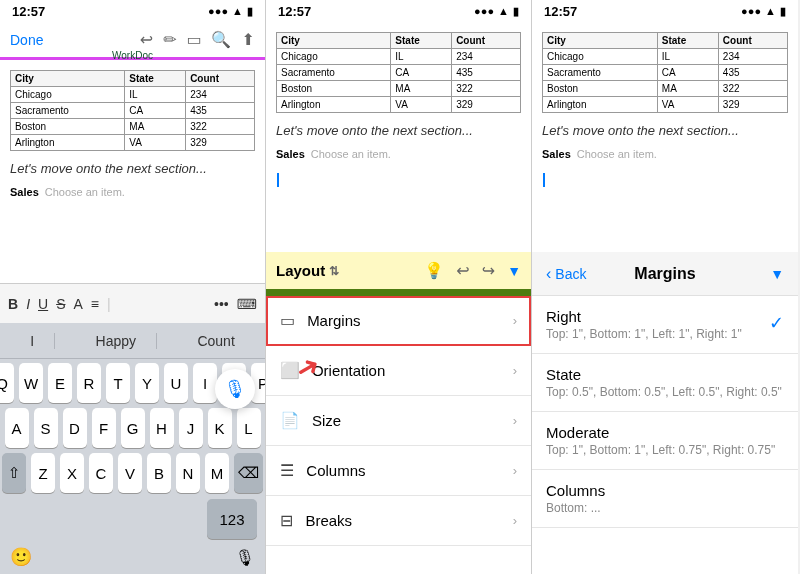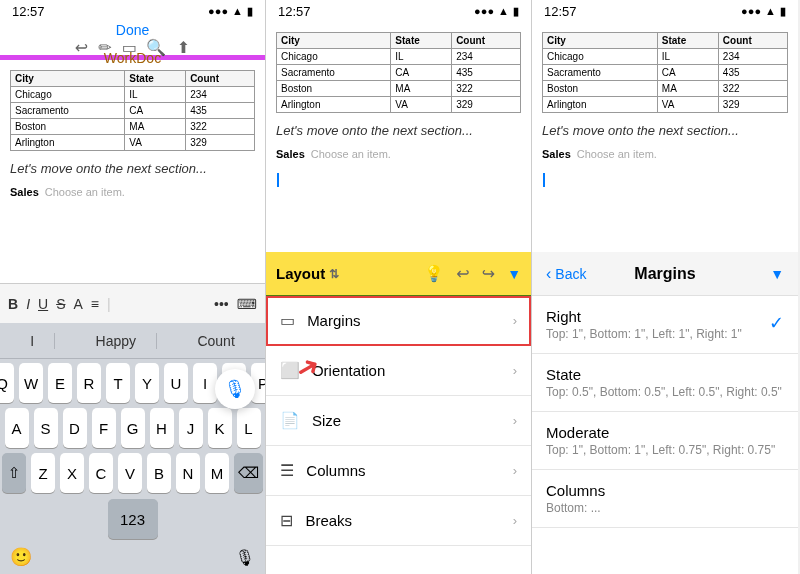--- a/index.html
+++ b/index.html
@@ -26,35 +26,34 @@
     
     .status-bar {
       height: 22px;
       display: flex;
       align-items: center;
       justify-content: space-between;
       padding: 0 12px;
       font-size: 12px;
       font-weight: 600;
     }
-    .status-time { font-size: 13px; font-weight: 400; }
+    .status-time { font-size: 13px; font-weight: 700; }
     .status-icons { display: flex; align-items: center; gap: 4px; font-size: 11px; }
 
     
     .p1-toolbar {
       height: 38px;
       display: flex;
       align-items: center;
       justify-content: space-between;
       padding: 0 10px;
-      border-bottom: 5px solid #d946ef;
-      flex-direction: column;
+      border-bottom: 3px solid #d946ef;
     }
     .p1-done { color: #007AFF; font-size: 14px; font-weight: 500; }
-    .p1-title { color: #a16207; font-size: 14px; font-weight: 400; position: absolute; left: 50%; transform: translateX(-50%); top: 28px; text-align: center; }
+    .p1-title { color: #14532d; font-size: 10px; font-weight: 400; position: absolute; left: 50%; transform: translateX(-50%); top: 28px; text-align: center; }
     .p1-icons { display: flex; gap: 10px; align-items: center; }
     .icon-btn { color: #666; font-size: 16px; cursor: pointer; }
 
     .doc-content {
       flex: 1;
       padding: 10px;
       overflow: hidden;
     }
 
     .doc-table {
@@ -161,38 +160,38 @@
     .kb-key.dark {
       background: #adb5bd;
       color: #000;
     }
     .kb-key.wide { min-width: 50px; }
     .kb-key.space-key { min-width: 120px; }
     .kb-key.return-key { min-width: 80px; }
 
     .kb-bottom {
       display: flex;
-      justify-content: center;
+      justify-content: flex-end;
       align-items: center;
       padding: 0 6px;
       height: 42px;
     }
     .kb-bottom-left, .kb-bottom-right { display: flex; gap: 5px; }
     .kb-emoji { font-size: 18px; }
     .kb-mic { font-size: 16px; }
 
     
     .p2-toolbar {
       height: 44px;
       display: flex;
       align-items: center;
       padding: 0 10px;
       gap: 8px;
-      border-bottom: 1px solid #4d7c0f;
-      background: #fde047;
+      border-bottom: 7px solid #4d7c0f;
+      background: #fef9c3;
     }
     .layout-title {
       font-size: 15px;
       font-weight: 600;
       display: flex;
       align-items: center;
       gap: 4px;
     }
     .p2-icons { margin-left: auto; display: flex; gap: 12px; align-items: center; }
     .p2-icon { color: #666; font-size: 16px; }

